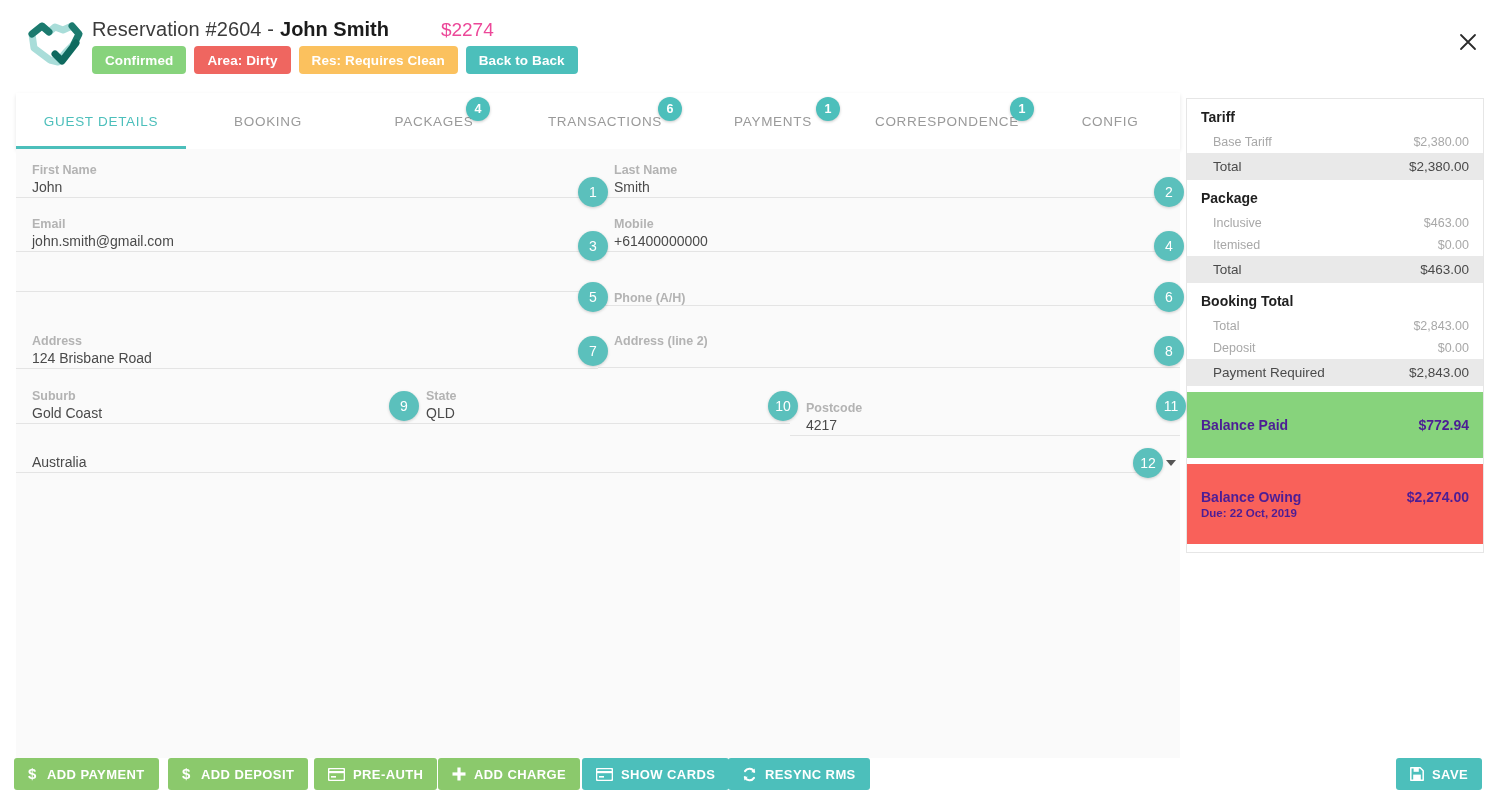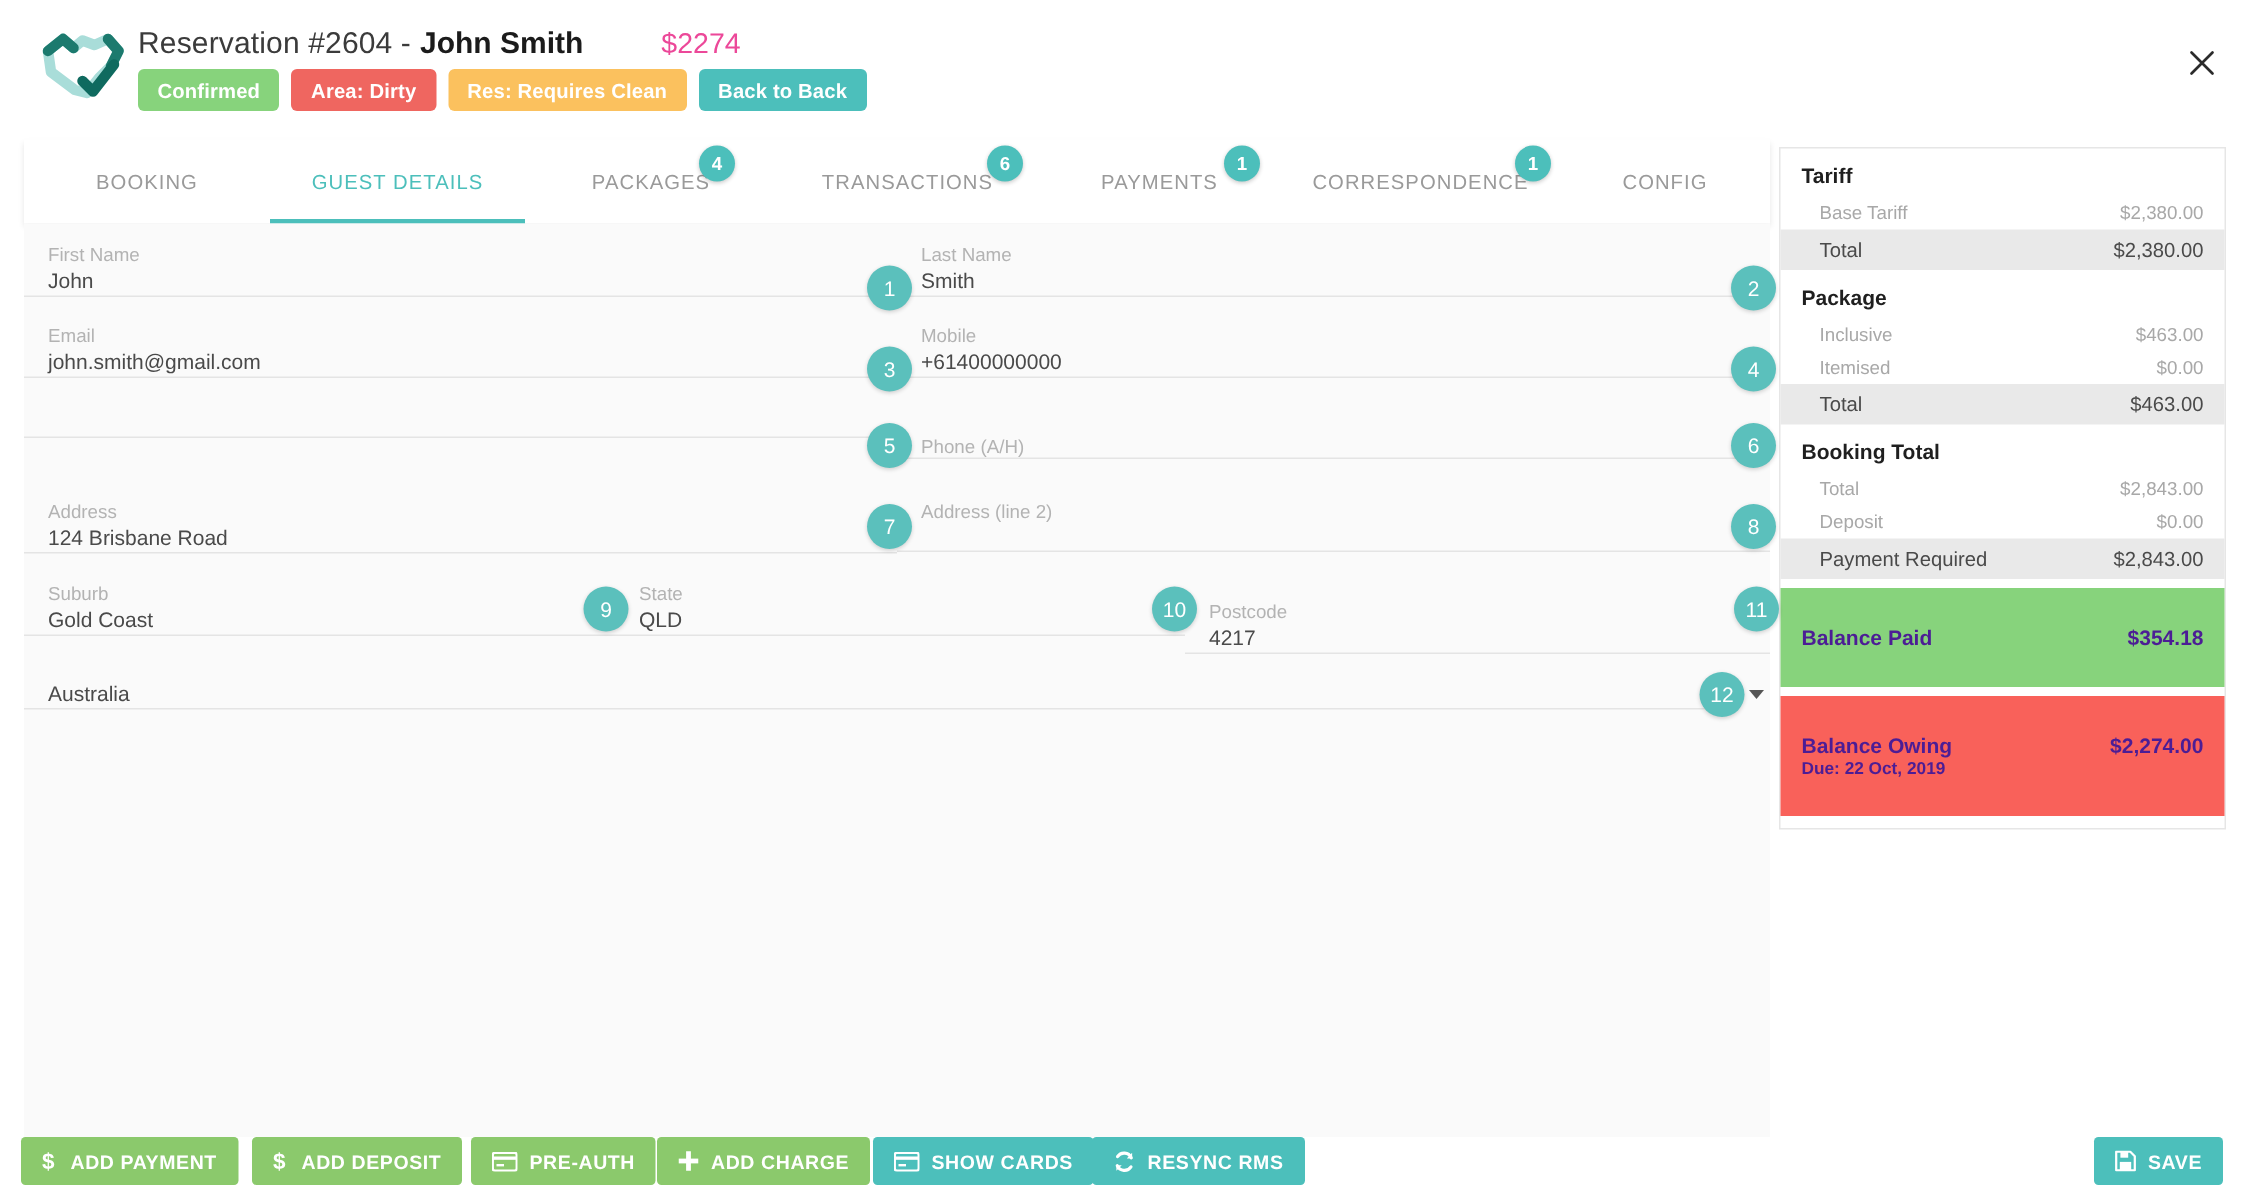--- a/index.html
+++ b/index.html
@@ -107,21 +107,21 @@
   .frow {
     position: relative;
     display: flex;
     width: 1164px;
   }
   .fcell {
     position: relative;
     padding: 0 0 0 0;
   }
   .fcell .flabel {
-    font-size: 12.5px; color: #b3b3b3; font-weight: 400;
+    font-size: 12.5px; color: #b3b3b3; font-weight: 700;
     line-height: 14px; padding-left: 16px; white-space: nowrap;
   }
   .fcell .fvalue {
     font-size: 14px; color: #4a4a4a; font-weight: 400;
     line-height: 20px; padding-left: 16px;
     border-bottom: 1px solid #e4e4e4;
     white-space: nowrap;
   }
   .hint {
     position: absolute;
@@ -219,26 +219,26 @@
 
     <div class="close-btn">
       <svg width="18" height="18" viewBox="0 0 18 18">
         <path d="M2 2 L16 16 M16 2 L2 16" stroke="#2b2b2b" stroke-width="1.8" stroke-linecap="round"></path>
       </svg>
     </div>
   </div>
 
   <div class="tabbar">
 
+    <div class="tab active" style="flex:0 0 170px">
+      <span class="tab-label">GUEST DETAILS</span>
+    </div>
+
     <div class="tab" style="flex:0 0 164px">
       <span class="tab-label">BOOKING</span>
-    </div>
-
-    <div class="tab active" style="flex:0 0 170px">
-      <span class="tab-label">GUEST DETAILS</span>
     </div>
 
     <div class="tab" style="flex:0 0 168px">
       <span class="tab-label">PACKAGES</span>
       <span class="tab-count" style="left:116px">4</span>
     </div>
 
     <div class="tab" style="flex:0 0 174px">
       <span class="tab-label">TRANSACTIONS</span>
       <span class="tab-count" style="left:140px">6</span>
@@ -377,21 +377,21 @@
       <span>Deposit</span>
       <span class="sval">$0.00</span>
     </div>
     <div class="srow total">
       <span>Payment Required</span>
       <span class="sval">$2,843.00</span>
     </div>
 
     <div class="bal-row" style="background:#87d37c">
       <span>Balance Paid</span>
-      <span class="sval">$354.18</span>
+      <span class="sval">$772.94</span>
     </div>
 
     <div class="bal-row" style="background:#f9615a">
       <span class="bal-left">
         <span>Balance Owing</span>
         <span class="bal-due">Due: 22 Oct, 2019</span>
       </span>
       <span class="sval">$2,274.00</span>
     </div>
   </div>

